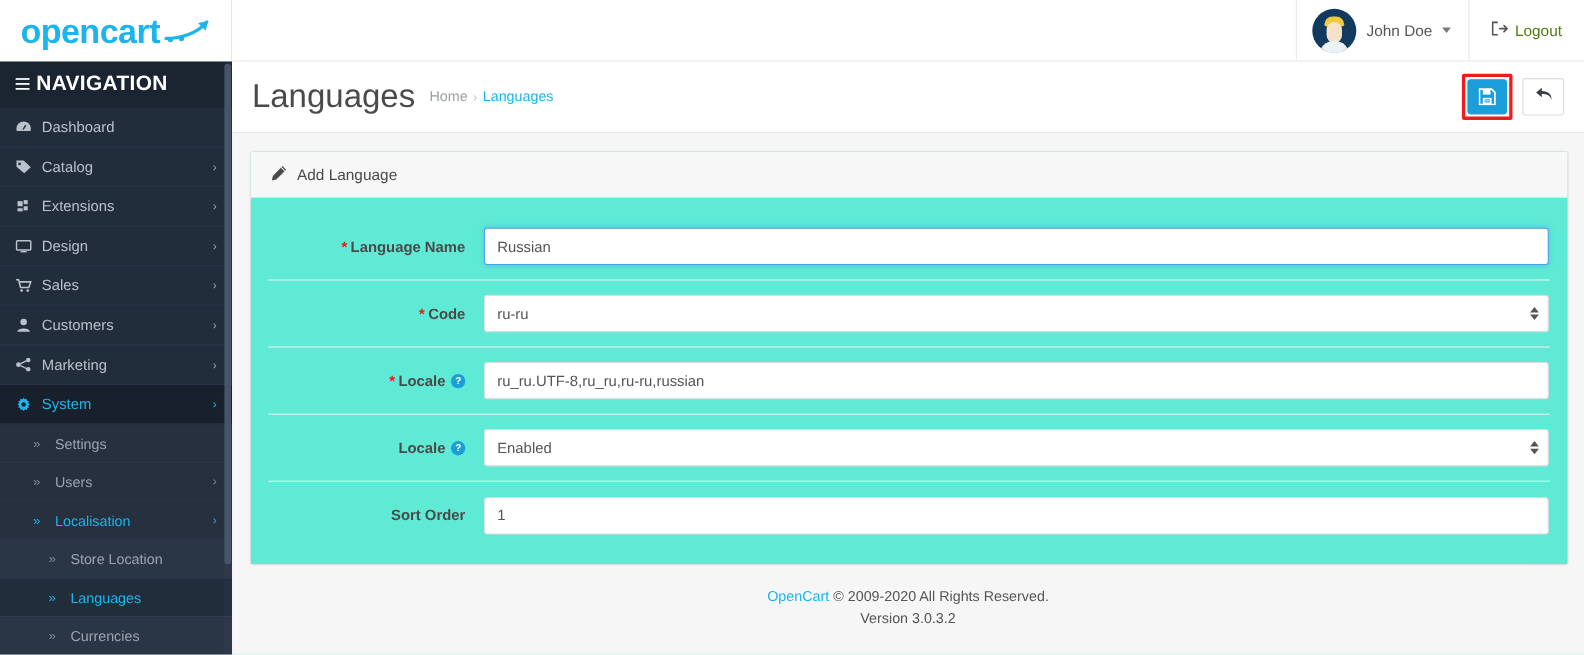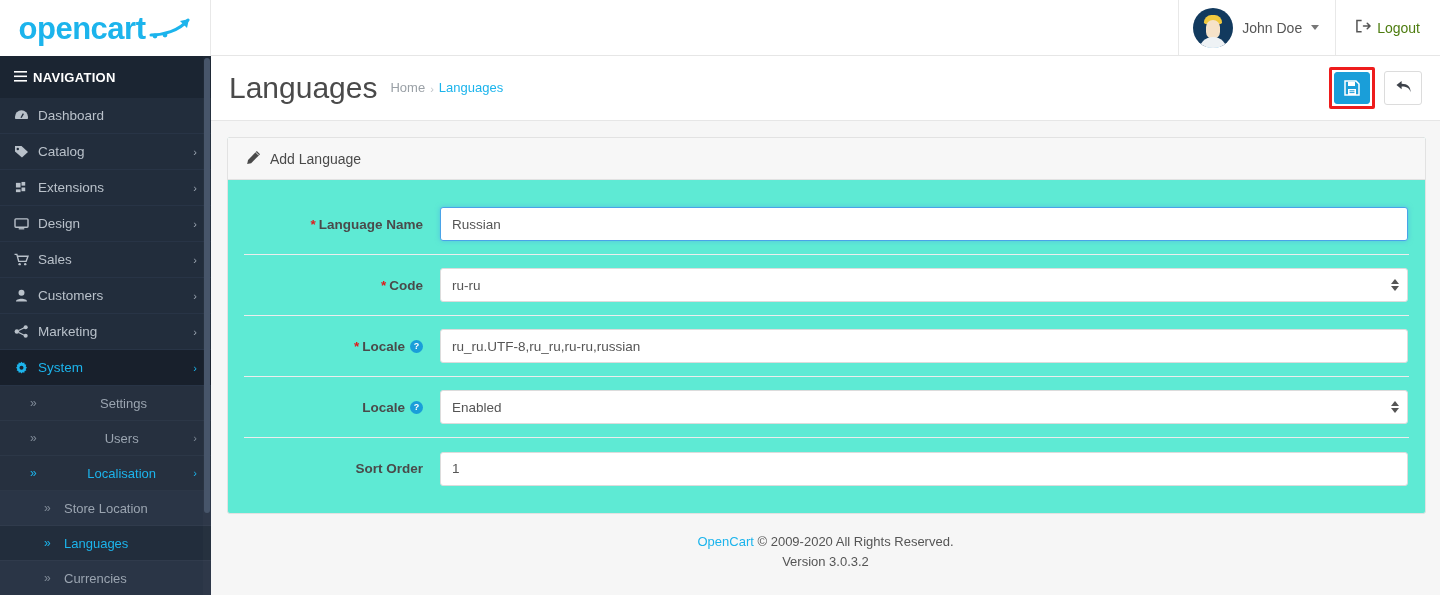--- a/index.html
+++ b/index.html
@@ -70,21 +70,21 @@
   
   .sidebar {
     position: absolute; top: 56px; left: 0;
     width: 211px; height: 539px;
     background: #222d3c;
     overflow: hidden;
   }
   .nav-header {
     height: 42px; display:flex; align-items:center; gap:6px;
     padding-left: 14px;
-    color:#fff; font-size:13px; font-weight:600; letter-spacing:.3px;
+    color:#fff; font-size:19px; font-weight:600; letter-spacing:.3px;
     background:#1b2532;
   }
   .nav-list { list-style:none; }
   .nav-item {
     position:relative;
     height: 36px; display:flex; align-items:center;
     padding-left: 14px; padding-right: 14px;
     color:#b9c1ca; font-size:13.5px;
     border-bottom: 1px solid #283446;
     cursor:pointer;
@@ -96,21 +96,21 @@
   .nav-item.active .ic, .nav-item.active .chev { color:#1cb4ec; }
   .nav-sub {
     height: 35px; display:flex; align-items:center;
     padding-left: 30px; padding-right:14px;
     font-size:13px; color:#9aa4b0;
     background:#26303f;
     border-bottom: 1px solid #2c3747;
     cursor:pointer;
   }
   .nav-sub .ang { width:20px; flex:none; color:#7f8a97; font-size:12px;}
-  .nav-sub .lbl { flex:1;text-align:center; }
+  .nav-sub .lbl { flex:1; }
   .nav-sub .chev { color:#7f8a97; font-size:11px; }
   .nav-sub.active { color:#1cb4ec; }
   .nav-sub.active .ang, .nav-sub.active .chev { color:#1cb4ec; }
   .nav-sub2 {
     height: 35px; display:flex; align-items:center;
     padding-left: 44px; padding-right:14px;
     font-size:13px; color:#9aa4b0;
     background:#2a3546;
     border-bottom:1px solid #303b4c;
     cursor:pointer;

